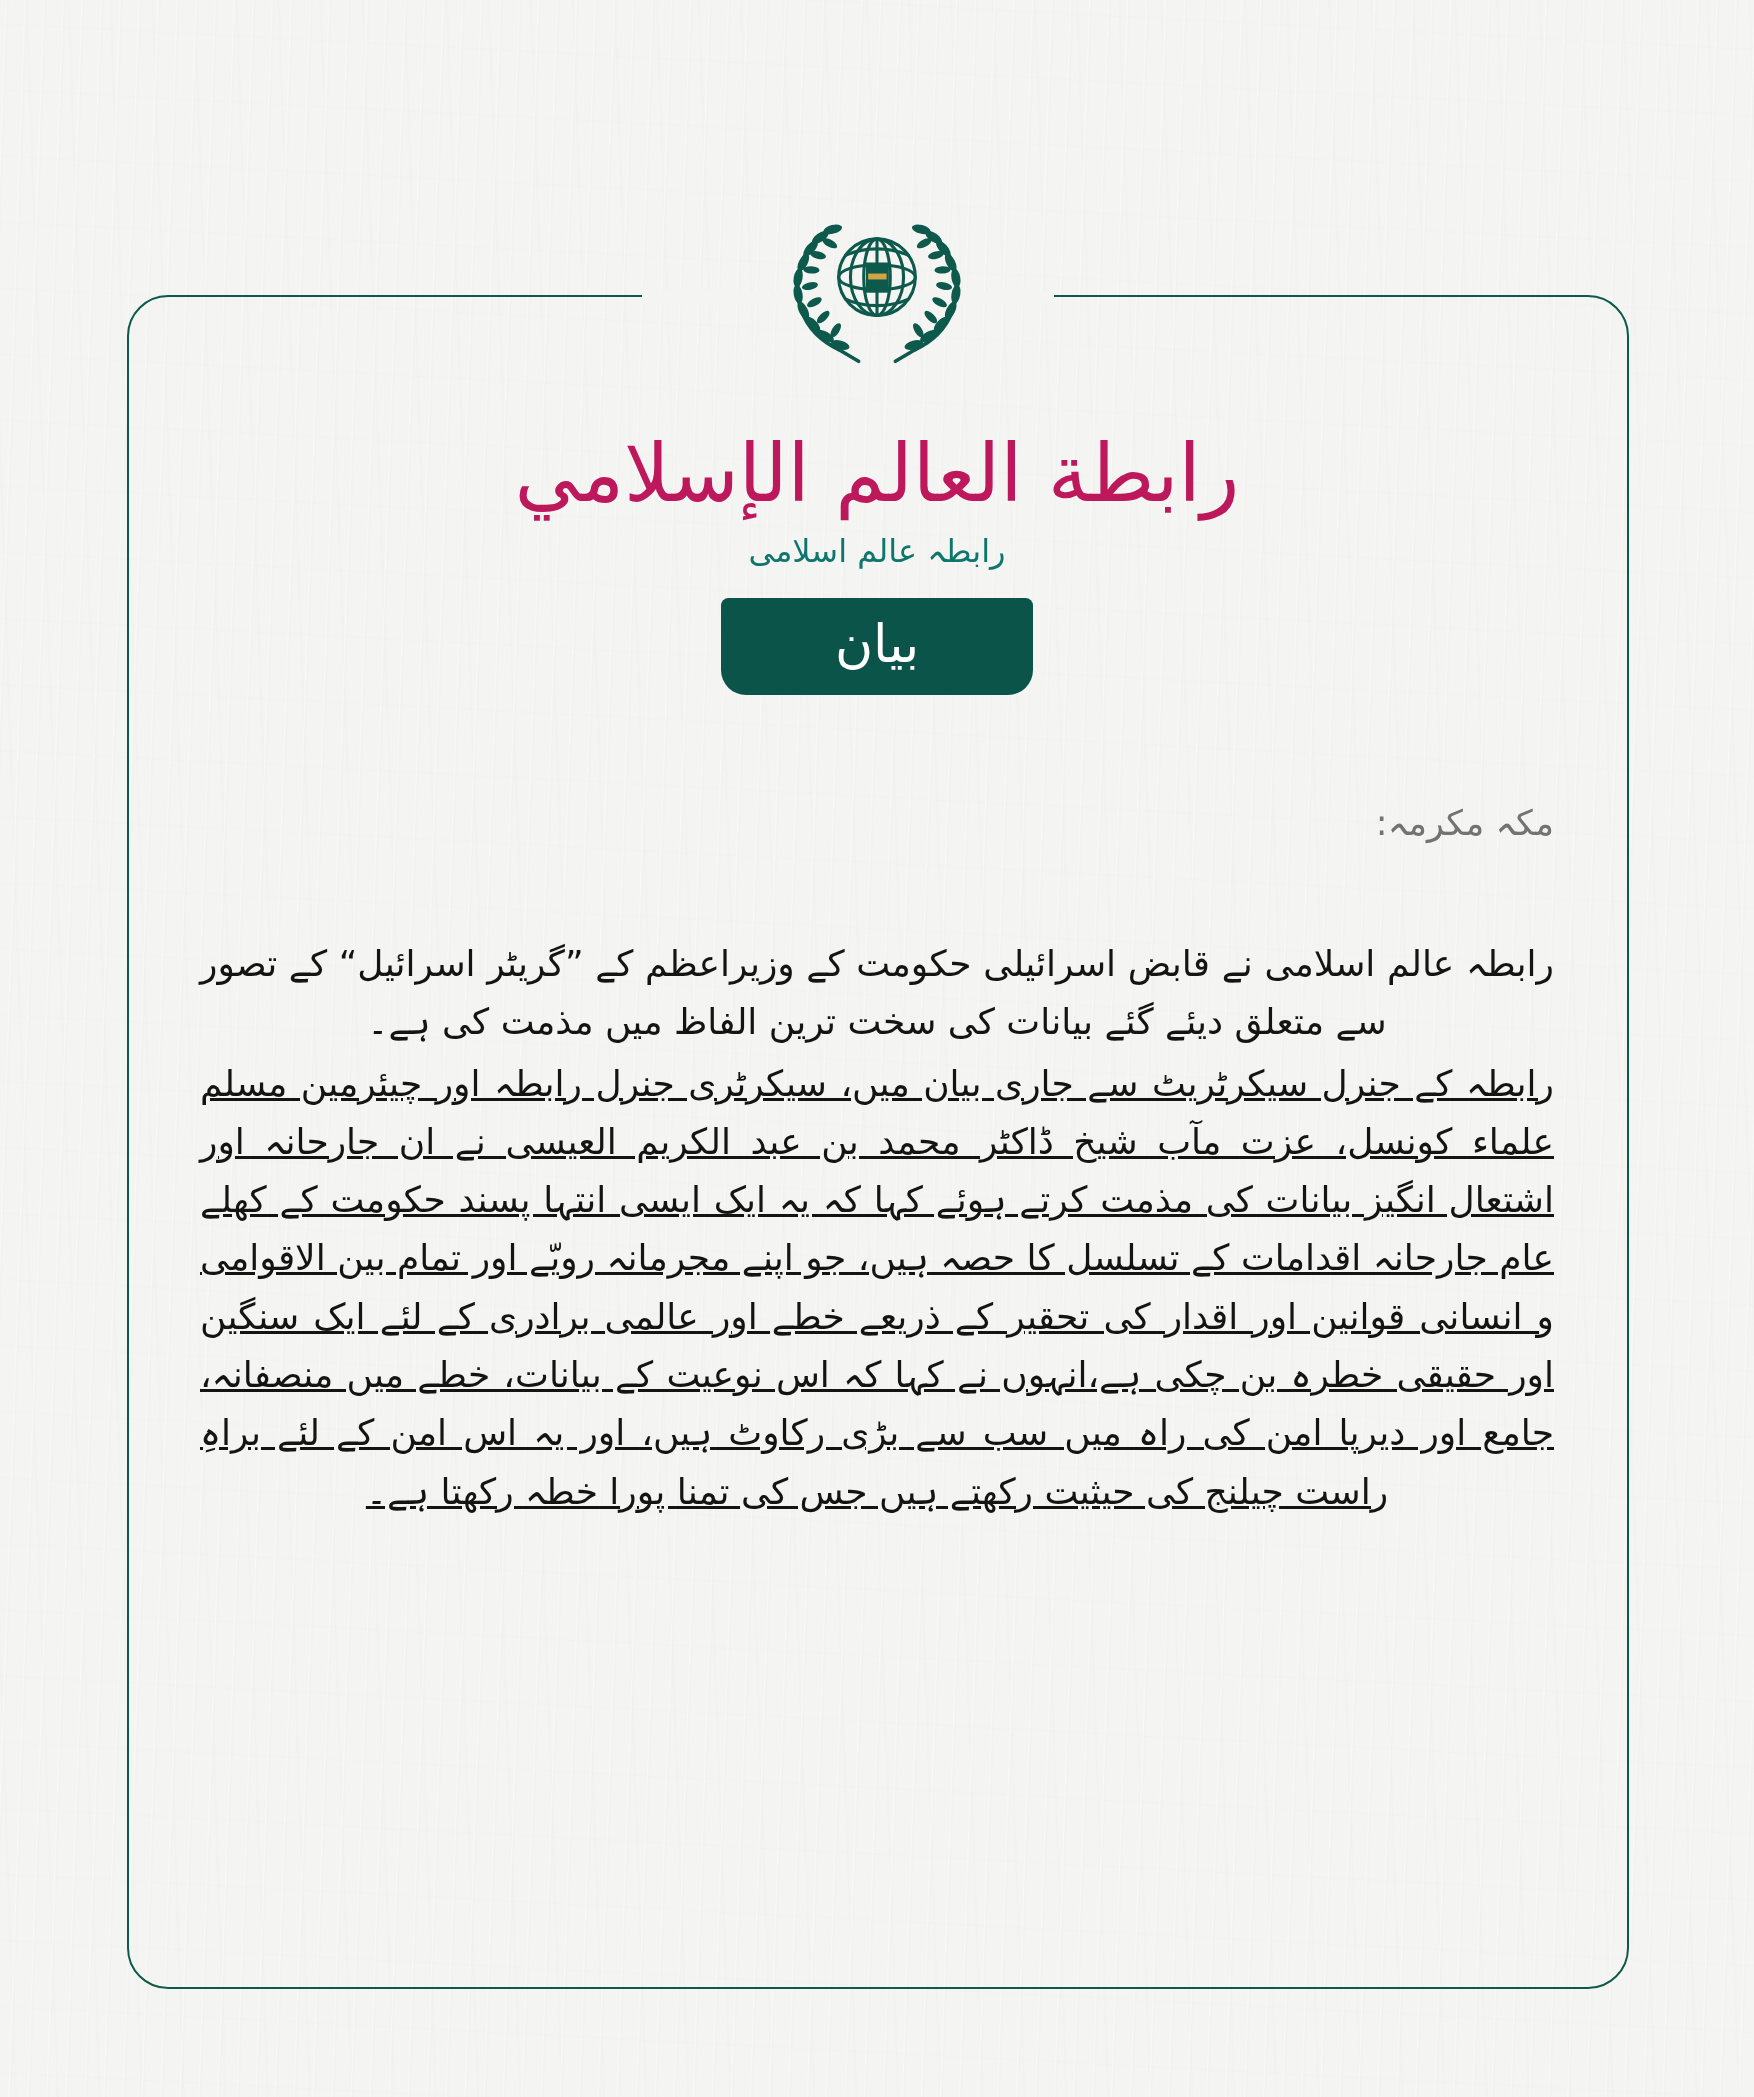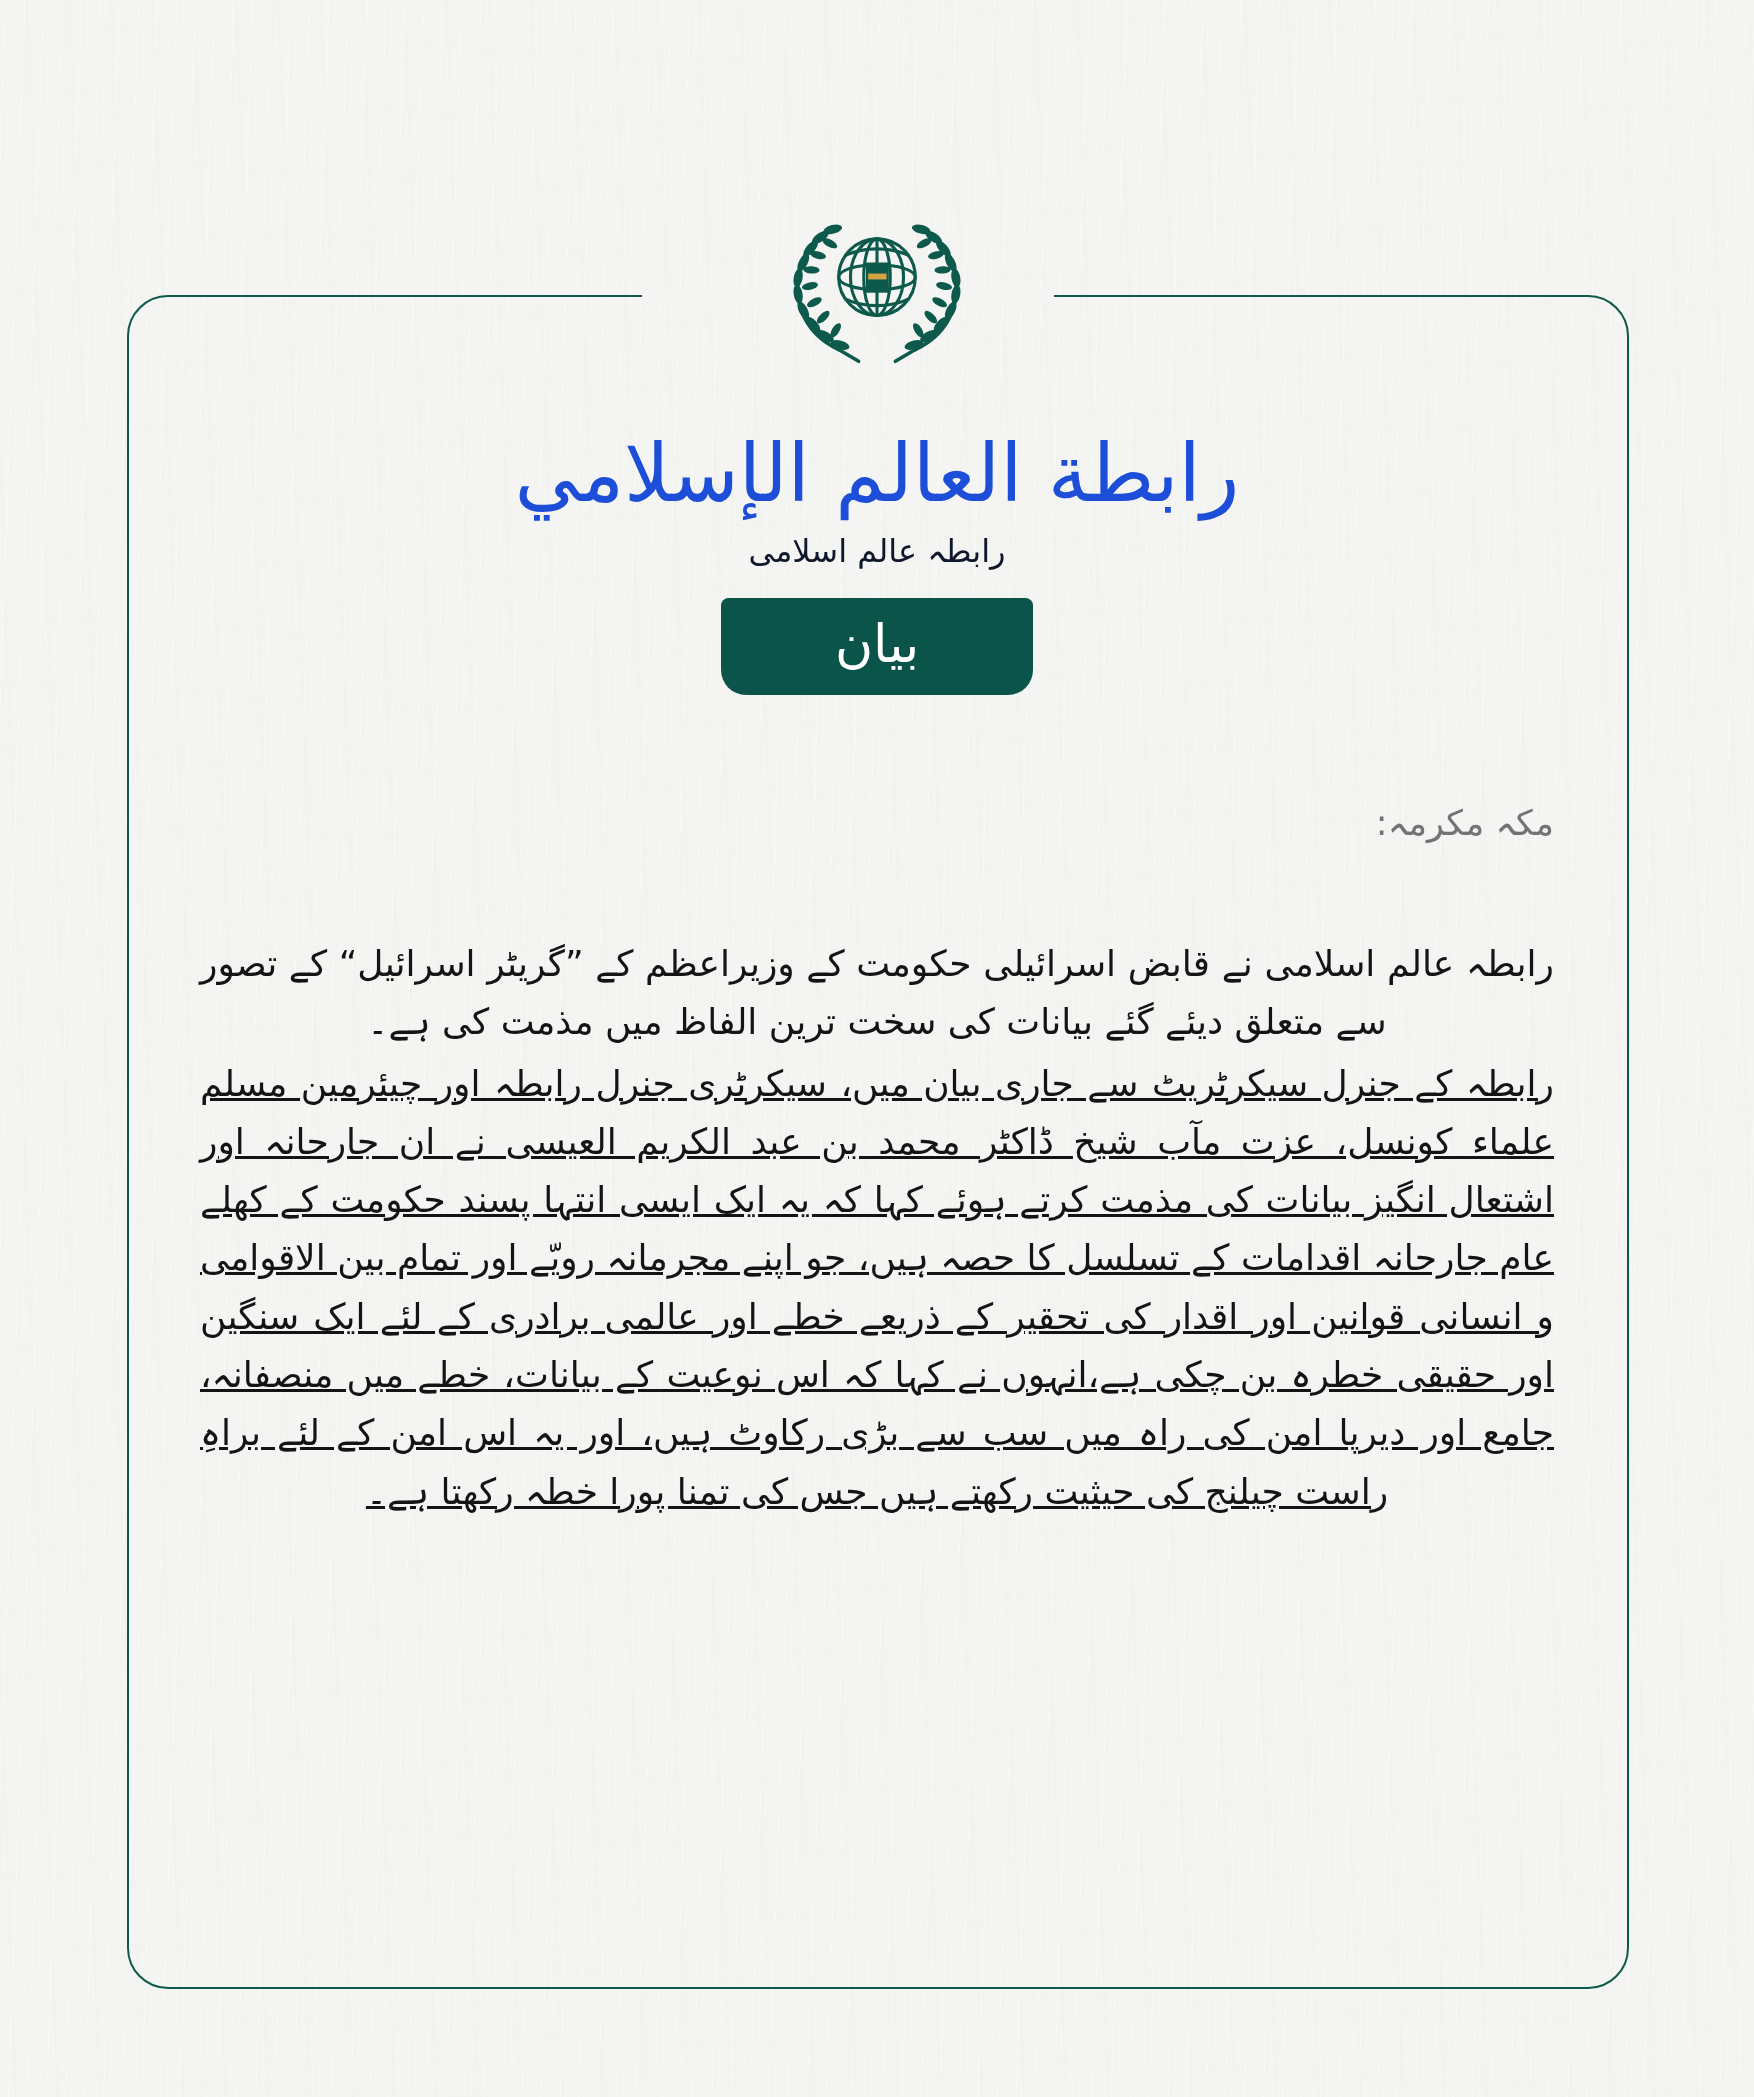--- a/index.html
+++ b/index.html
@@ -83,29 +83,29 @@
     position: absolute;
     left: 0; right: 0;
     top: 426px;
     text-align: center;
     z-index: 4;
   }
   .wordmark-ar {
     font-family: "DejaVu Sans", sans-serif;
     font-size: 80px;
     line-height: 1.2;
-    color: #1d4ed8;
+    color: #be185d;
     letter-spacing: -1.5px;
     direction: rtl;
   }
   .wordmark-ur {
     font-family: "DejaVu Sans", sans-serif;
     font-size: 32px;
     line-height: 1.4;
-    color: #0f172a;
+    color: #0f766e;
     letter-spacing: 7.4px;
     margin-top: 7.4px;
     direction: rtl;
   }
 
   
   .badge {
     position: absolute;
     left: 50%;
     transform: translateX(-50%);

